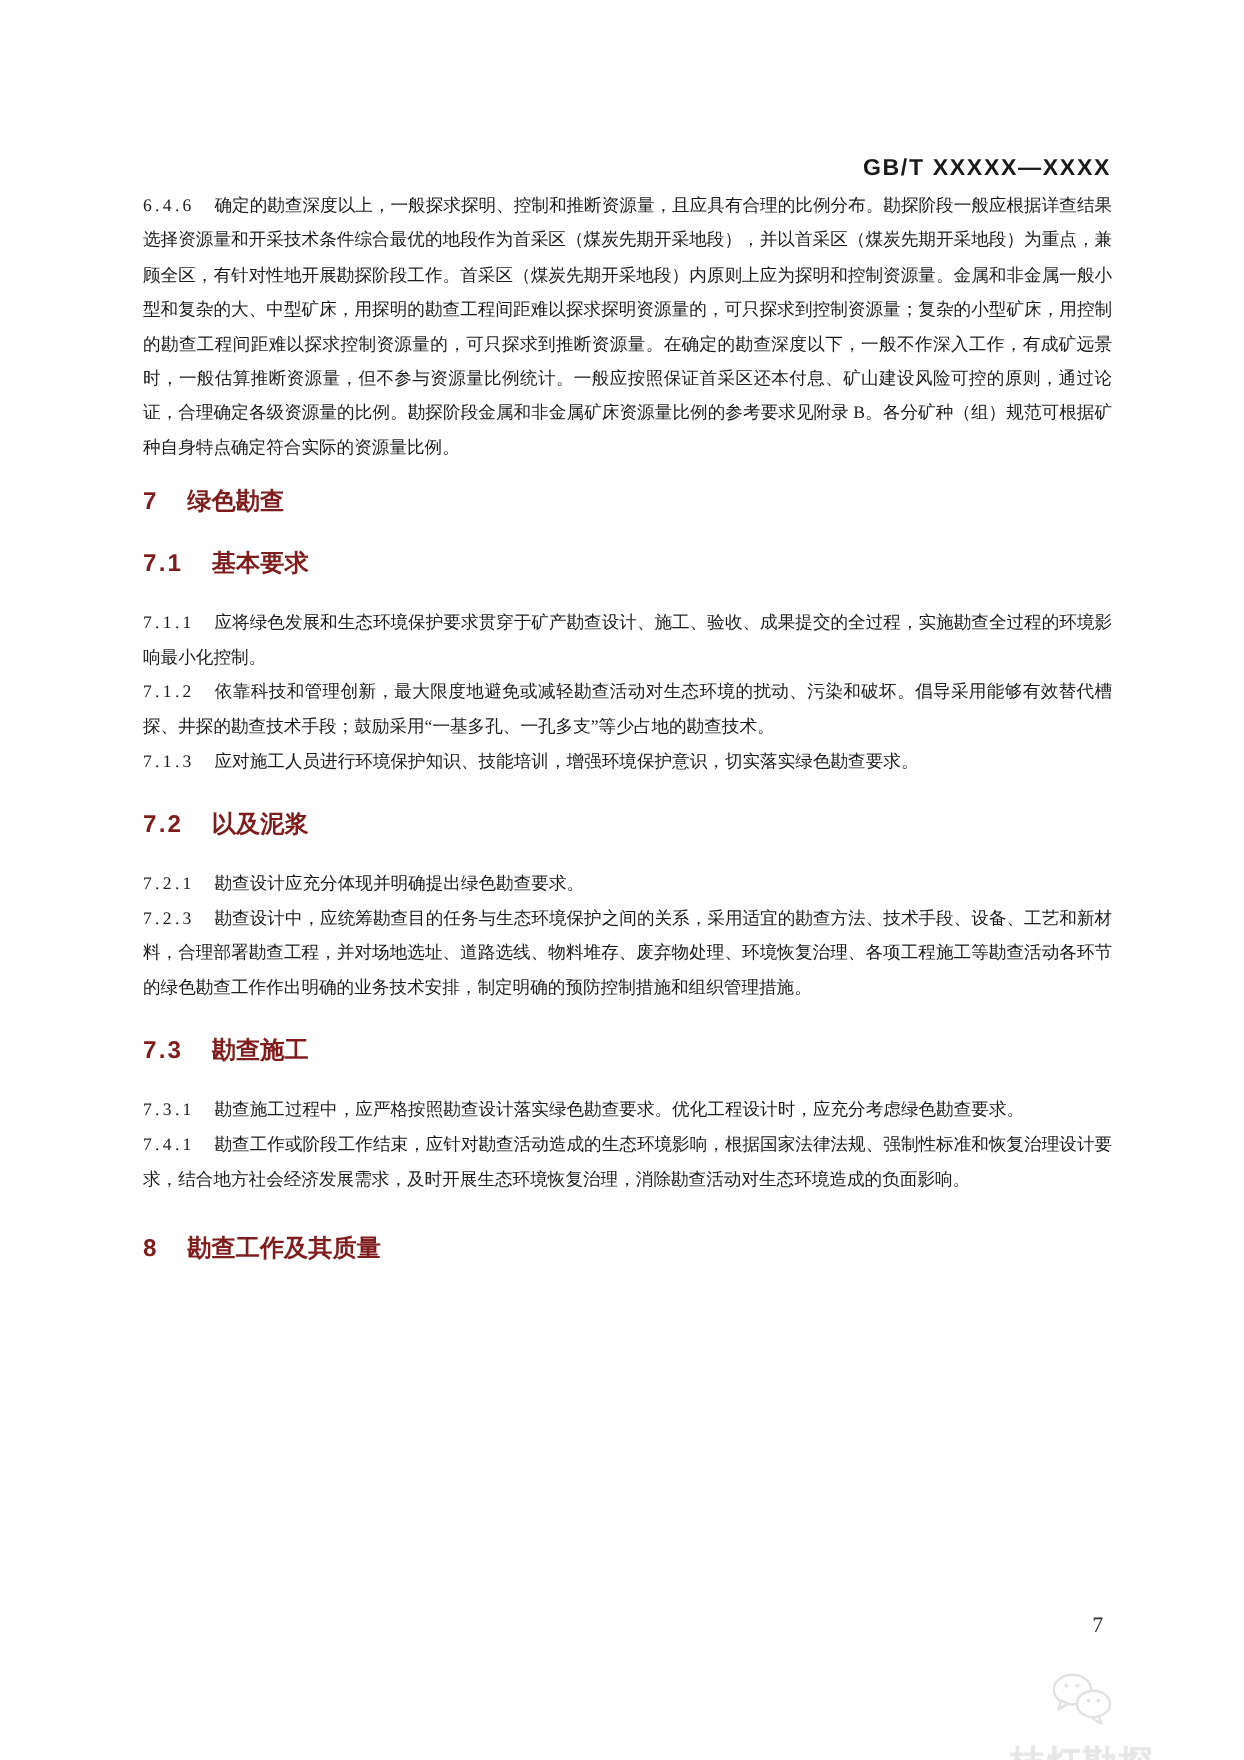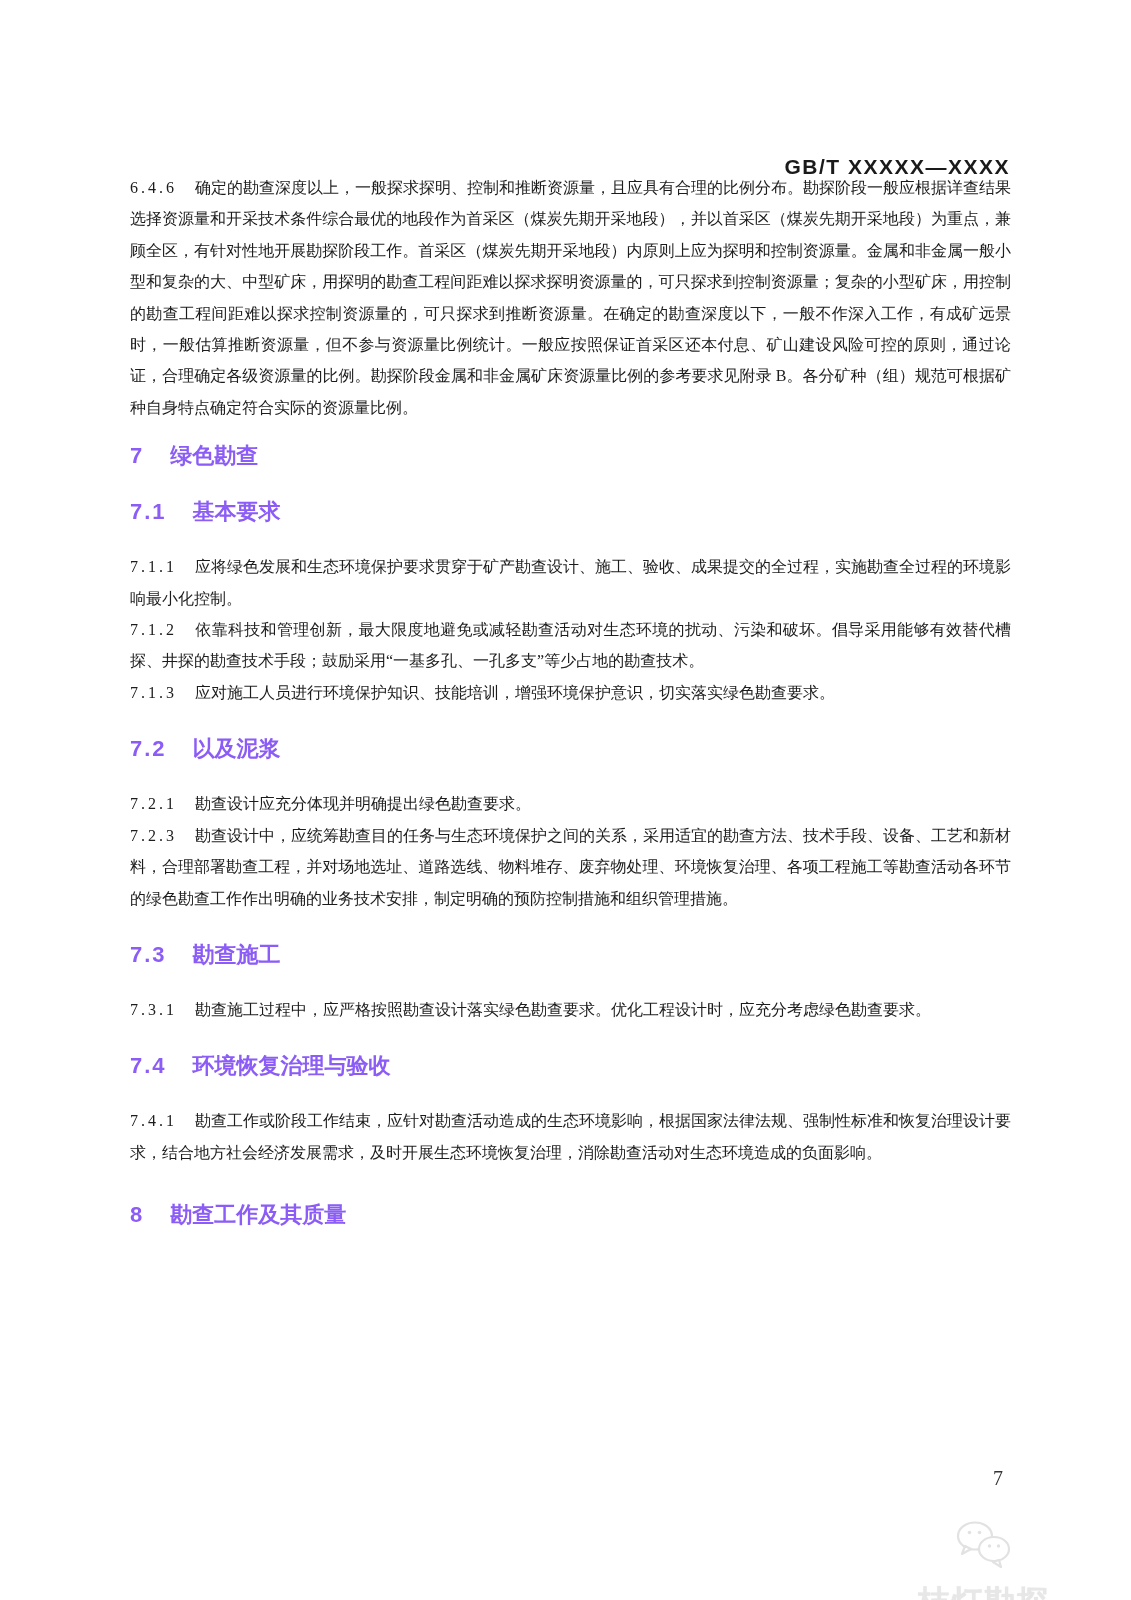--- a/index.html
+++ b/index.html
@@ -9,21 +9,21 @@
     height: 1600px;
     position: relative;
     overflow: hidden;
     font-family: "Liberation Serif", "DejaVu Serif", serif;
     color: #1c1c1c;
   }
   .page { position: absolute; inset: 0; background: #ffffff; }
 
   .header-code {
     position: absolute;
-    top: 155px;
+    top: 141px;
     right: 121px;
     font-family: "Liberation Sans", "DejaVu Sans", sans-serif;
     font-weight: 700;
     font-size: 21px;
     letter-spacing: 1.5px;
     color: #1a1a1a;
   }
 
   .content {
     position: absolute;
@@ -41,21 +41,21 @@
   .clause .num {
     letter-spacing: 3px;
     margin-right: 18px;
     white-space: nowrap;
   }
 
   .heading {
     font-family: "Liberation Sans", "DejaVu Sans", sans-serif;
     font-weight: 700;
     font-size: 22px;
-    color: #8b5cf6;
+    color: #7f1d1d;
     line-height: 30px;
     margin: 26px 0 24px 0;
   }
   .heading .num { margin-right: 26px; letter-spacing: 2px; }
   .heading.first { margin-top: 18px; }
   .heading.last { margin-top: 32px; }
 
   .page-number {
     position: absolute;
     top: 1467px;
@@ -107,21 +107,20 @@
 
     <div class="heading"><span class="num">7.2</span><span>以及泥浆</span></div>
 
     <p class="clause"><span class="num">7.2.1</span><span>勘查设计应充分体现并明确提出绿色勘查要求。</span></p>
     <p class="clause"><span class="num">7.2.3</span><span>勘查设计中，应统筹勘查目的任务与生态环境保护之间的关系，采用适宜的勘查方法、技术手段、设备、工艺和新材料，合理部署勘查工程，并对场地选址、道路选线、物料堆存、废弃物处理、环境恢复治理、各项工程施工等勘查活动各环节的绿色勘查工作作出明确的业务技术安排，制定明确的预防控制措施和组织管理措施。</span></p>
 
     <div class="heading"><span class="num">7.3</span><span>勘查施工</span></div>
 
     <p class="clause"><span class="num">7.3.1</span><span>勘查施工过程中，应严格按照勘查设计落实绿色勘查要求。优化工程设计时，应充分考虑绿色勘查要求。</span></p>
 
-    <div class="heading"><span class="num">7.4</span><span>环境恢复治理与验收</span></div>
 
     <p class="clause"><span class="num">7.4.1</span><span>勘查工作或阶段工作结束，应针对勘查活动造成的生态环境影响，根据国家法律法规、强制性标准和恢复治理设计要求，结合地方社会经济发展需求，及时开展生态环境恢复治理，消除勘查活动对生态环境造成的负面影响。</span></p>
 
     <div class="heading last"><span class="num">8</span><span>勘查工作及其质量</span></div>
 
   </div>
 
   <div class="page-number">7</div>
 
   <div class="watermark">

